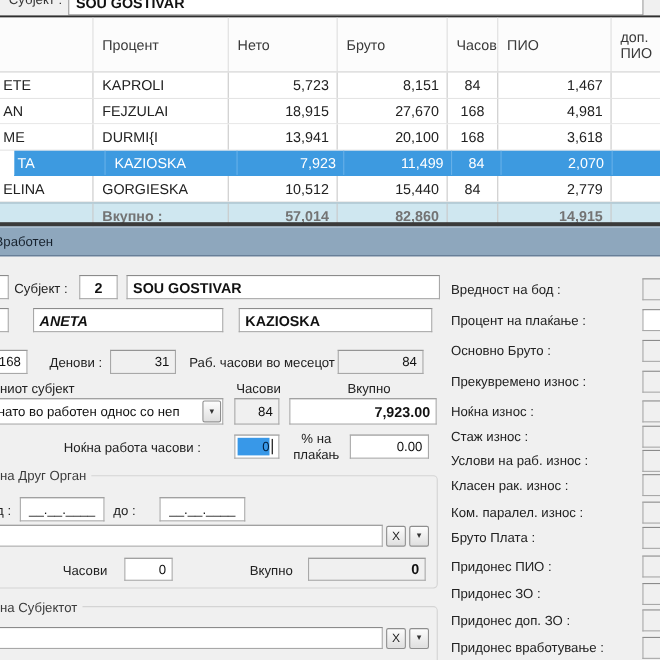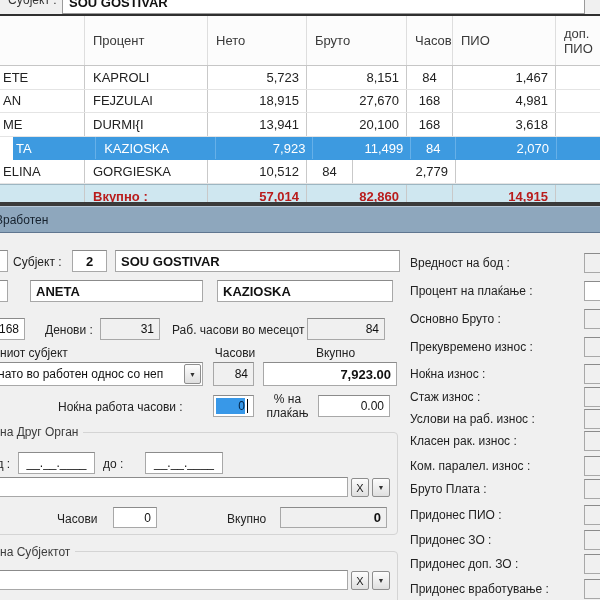--- a/index.html
+++ b/index.html
@@ -20,21 +20,21 @@
   .hcell.wrap{white-space:normal;line-height:15px;padding-top:0;}
   .trow{display:flex;height:22.6px;border-bottom:1px solid #e4e4e4;background:#fff;}
   .trow.selected{background:var(--sel,#3d9ae0);color:#fff;border-bottom-color:var(--sel,#3d9ae0);margin-left:13px;}
   .cell{box-sizing:border-box;display:flex;align-items:center;font-size:13px;overflow:hidden;white-space:nowrap;}
   .cell.bl{border-left:1px solid #c9c9c9;}
   .trow.selected .cell.bl{border-left-color:#66b0e8;}
   .c0{width:84px}.c1{width:123px}.c2{width:99px}.c3{width:100px}.c4{width:46px}.c5{width:103px}.c6{width:45px}
   .al{padding-left:3px;}  .al8{padding-left:8px;}
   .ar{justify-content:flex-end;padding-right:7px;}
   .ac{justify-content:center;}
-  .totals{display:flex;height:24px;background:var(--totbg,#cfe7f0);border-top:1px solid #9db6c2;font-weight:bold;color:#b91c1c;}
+  .totals{display:flex;height:24px;background:var(--totbg,#cfe7f0);border-top:1px solid #9db6c2;font-weight:bold;color:#737373;}
   .darkline{position:absolute;left:0;top:202px;width:600px;height:4px;background:#3a3a3a;}
 
   
   .bar{position:absolute;left:0;top:206px;width:600px;height:27px;background:var(--barbg,#8ea7bd);
        border-top:1px solid #b9c9d9;border-bottom:1px solid #5f7690;box-sizing:border-box;
        display:flex;align-items:center;overflow:hidden;}
   .bar span{position:relative;left:-5px;font-size:12px;color:#17222e;}
 
   
   .lbl{position:absolute;font-size:12px;color:#222;white-space:nowrap;}
@@ -111,20 +111,21 @@
       <div class="cell c2 bl ar">7,923</div>
       <div class="cell c3 bl ar">11,499</div>
       <div class="cell c4 bl ac">84</div>
       <div class="cell c5 bl ar">2,070</div>
       <div class="cell c6 bl"></div>
     </div>
     <div class="trow">
       <div class="cell c0 al">ELINA</div>
       <div class="cell c1 bl al8">GORGIESKA</div>
       <div class="cell c2 bl ar">10,512</div>
+      <div class="cell c3 bl ar">15,440</div>
       <div class="cell c4 bl ac">84</div>
       <div class="cell c5 bl ar">2,779</div>
       <div class="cell c6 bl"></div>
     </div>
 
     <div class="totals">
       <div class="cell c0"></div>
       <div class="cell c1 bl al8">Вкупно :</div>
       <div class="cell c2 bl ar">57,014</div>
       <div class="cell c3 bl ar">82,860</div>
@@ -143,21 +144,21 @@
   <div class="fld" style="left:-14px;top:250px;width:22px;height:22px;"></div>
   <div class="lbl" style="left:13px;top:255px;">Субјект :</div>
   <div class="fld b center" style="left:72px;top:250px;width:35px;height:22px;">
     <span>2</span>
   </div>
   <div class="fld b" style="left:115px;top:250px;width:285px;height:22px;">
     <span>SOU GOSTIVAR</span>
   </div>
 
   <div class="fld" style="left:-14px;top:280px;width:22px;height:22px;"></div>
-  <div class="fld b" style="left:30px;top:280px;width:173px;height:22px;">
+  <div class="fld b" style="left:30px;top:280px;width:173px;height:22px;font-style:italic;">
     <span>ANETA</span>
   </div>
   <div class="fld b" style="left:217px;top:280px;width:176px;height:22px;">
     <span>KAZIOSKA</span>
   </div>
 
   <div class="fld right" style="left:-30px;top:318px;width:55px;height:22px;">
     <span>168</span>
   </div>
   <div class="lbl" style="left:45px;top:323px;">Денови :</div>

